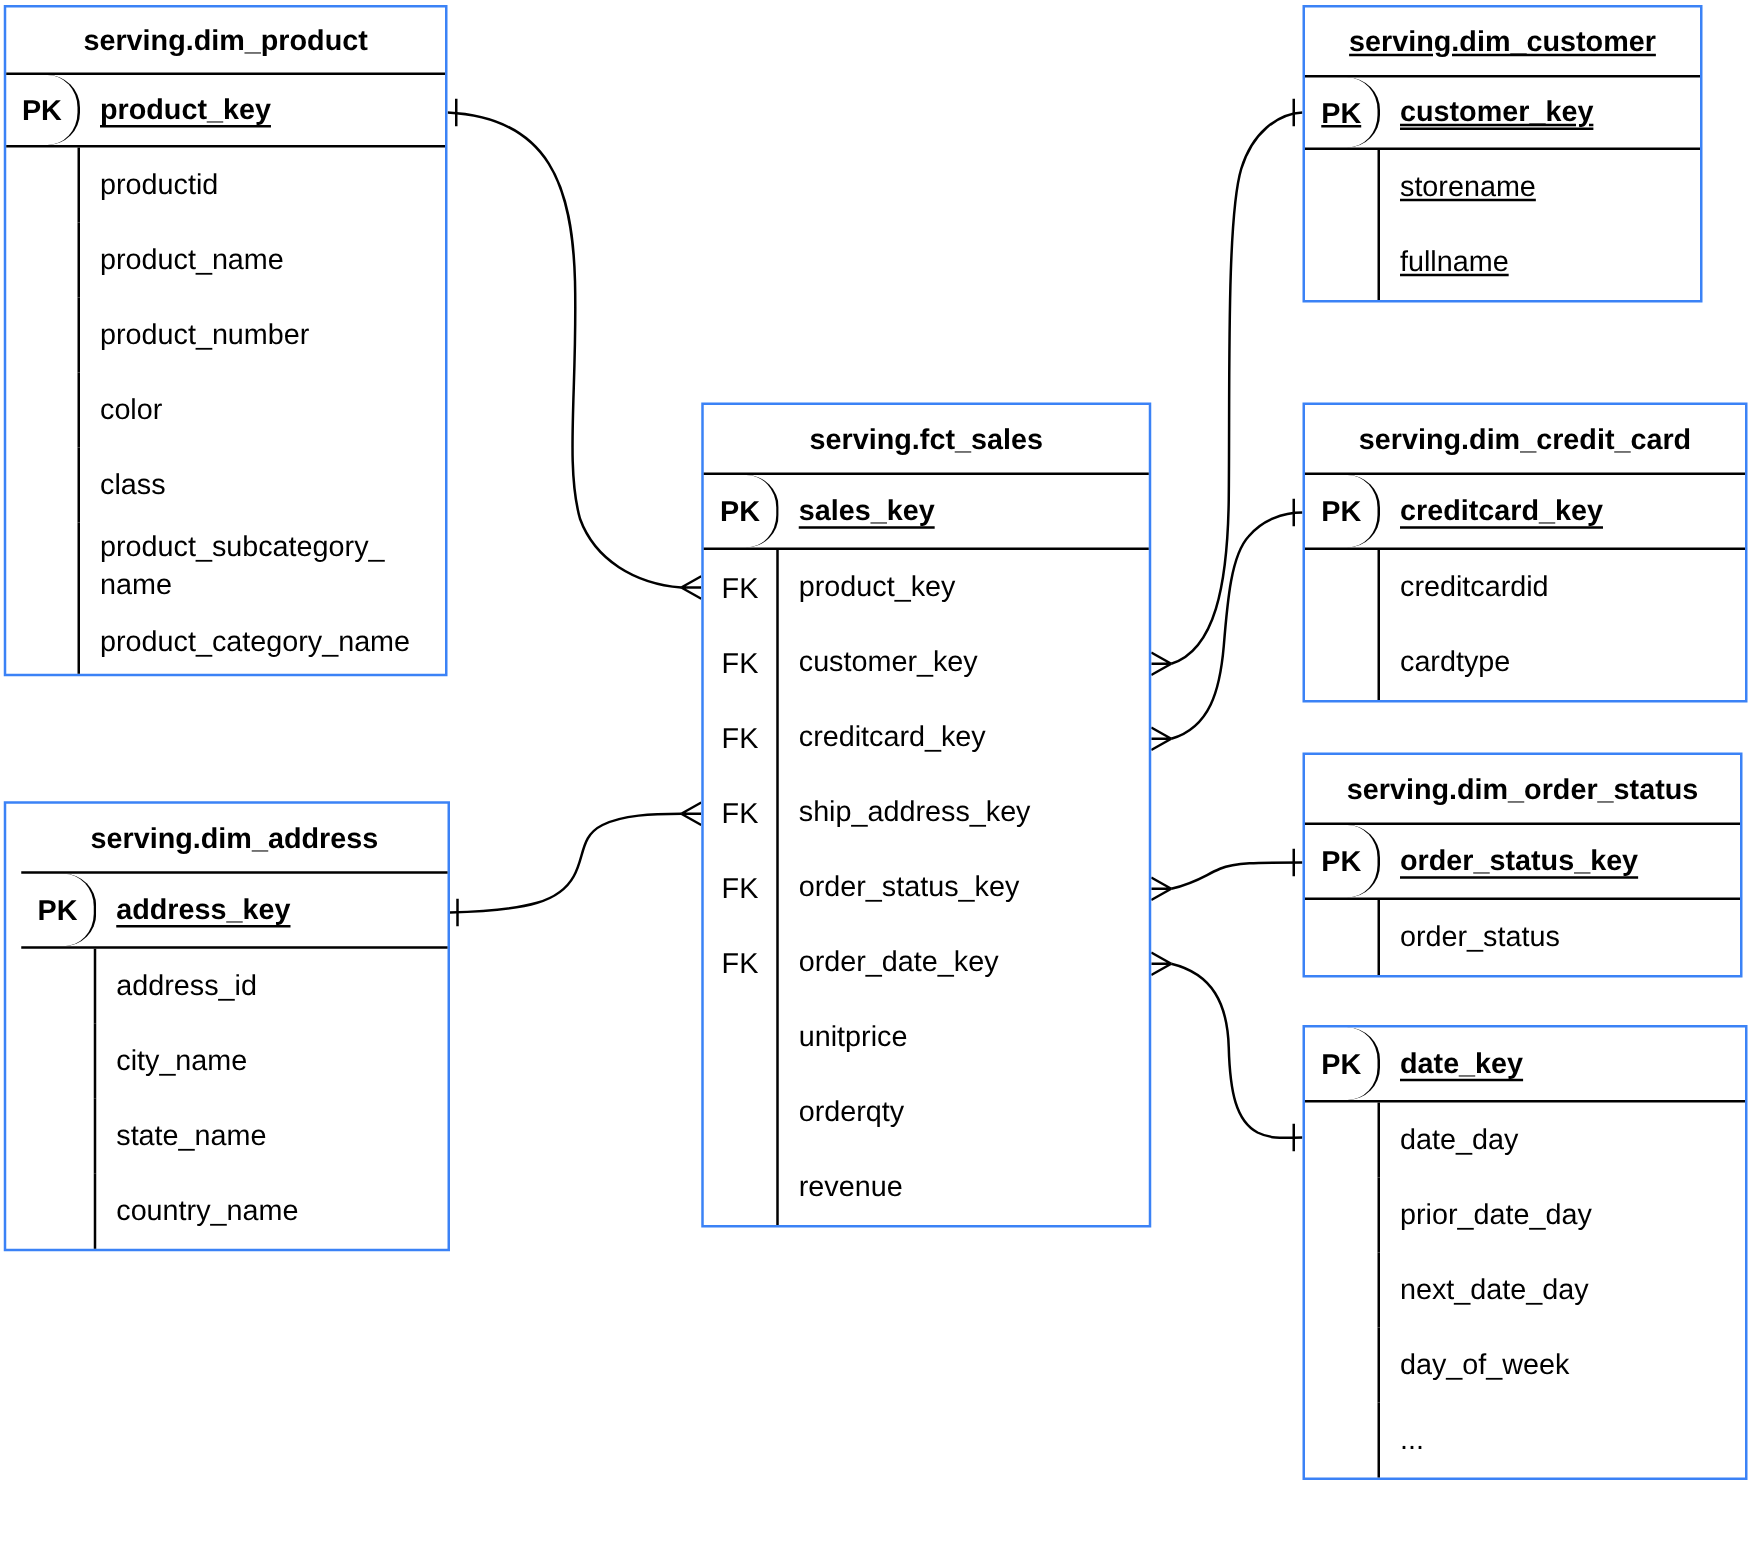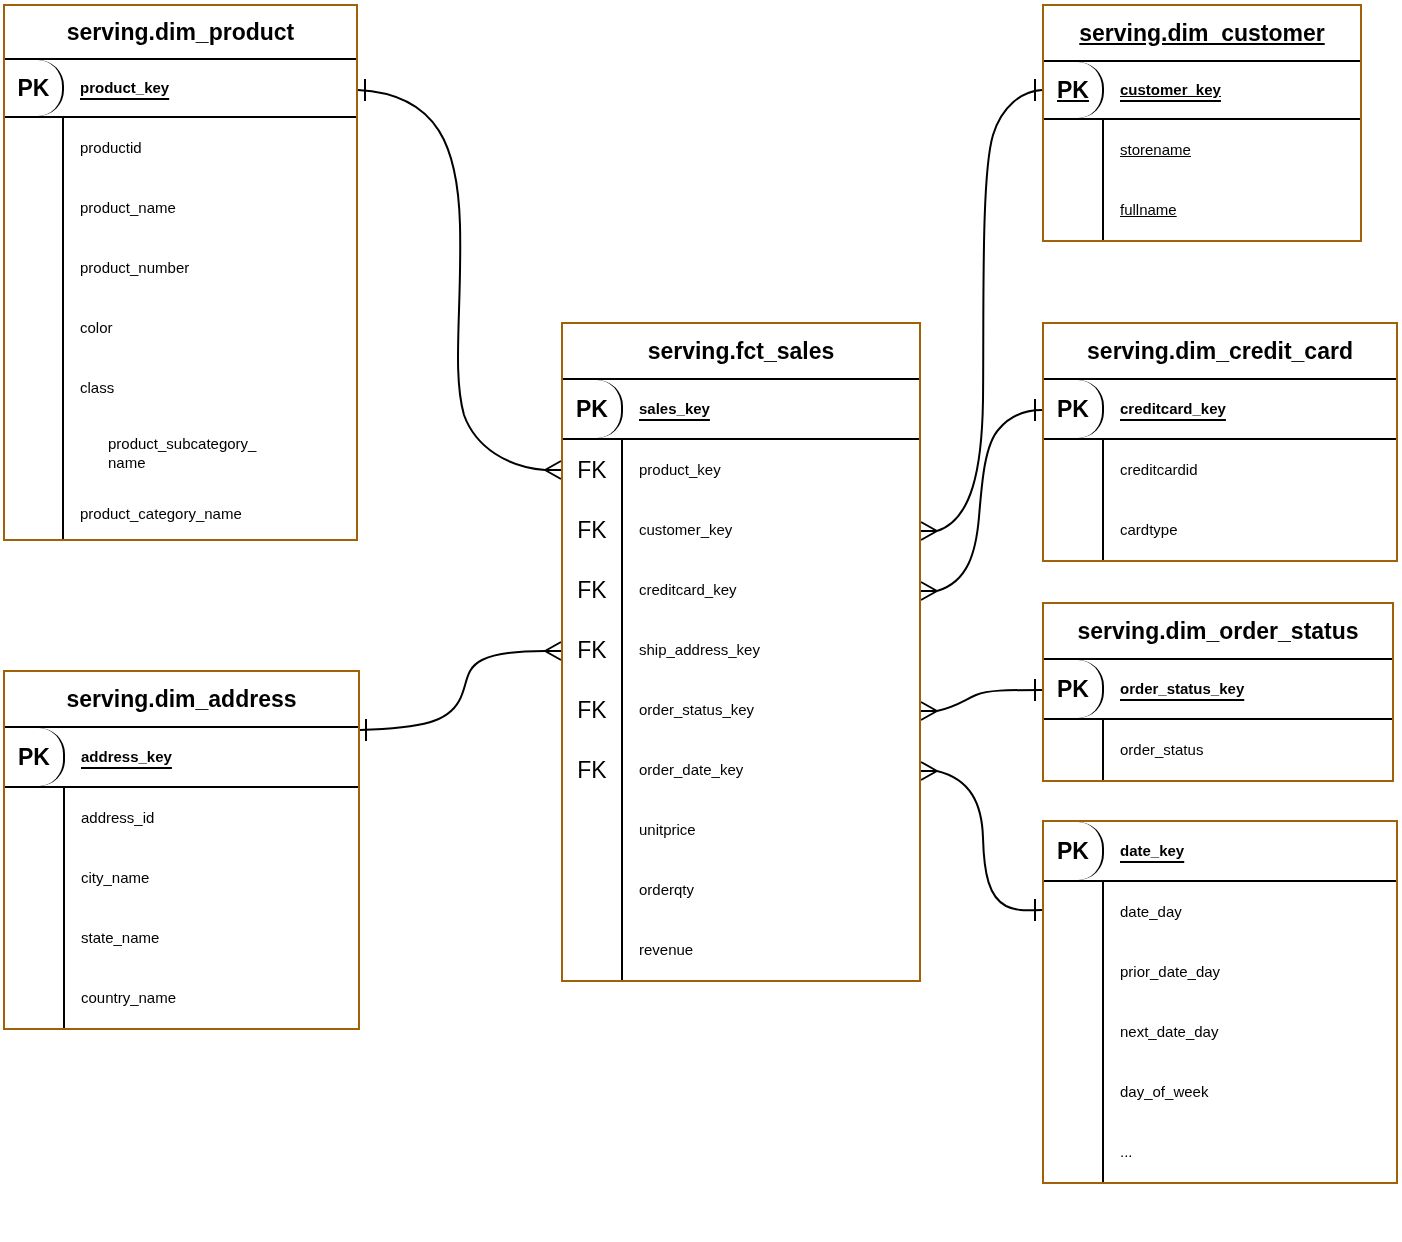--- a/index.html
+++ b/index.html
@@ -7,62 +7,62 @@
   body {
     position: relative;
     width: 1402px; height: 1242px;
     font-family: "Liberation Sans", sans-serif;
     color: #000;
     overflow: hidden;
   }
   .canvas { position: absolute; left: 0; top: 0; width: 1402px; height: 1242px; }
 
   
-  .tbl { position: absolute; background: #fff; border: 2px solid #a16207; }
+  .tbl { position: absolute; background: #fff; border: 2px solid #3b82f6; }
   .ttl {
     height: 56px; border-bottom: 2px solid #000;
     display: flex; align-items: center; justify-content: center;
     font-weight: bold; font-size: 23px;
   }
   .pkrow { height: 60px; border-bottom: 2px solid #000; display: flex; }
   .frow  { height: 60px; display: flex; }
   .kcol {
     flex: none; width: 60px; border-right: 2px solid #000;
     display: flex; align-items: center; justify-content: center;
     font-size: 23px;
   }
   .kbold { font-weight: bold; border-radius: 26px; }
   .fcol {
     flex: 1; display: flex; align-items: center;
     padding-left: 16px; padding-right: 6px;
-    font-size: 15px; white-space: pre-line; line-height: 1.3;
+    font-size: 23px; white-space: pre-line; line-height: 1.3;
   }
   .pkfield {
     font-weight: bold;
     text-decoration: underline;
     text-decoration-thickness: 2px;
     text-underline-offset: 5px;
   }
 
   
   .tbl-product  { left: 3px;    top: 4px;   width: 355px; }
   .tbl-product .ttl   { height: 54px; }
   .tbl-product .pkrow { height: 58px; }
   .tbl-product .kcol  { width: 59px; }
-  .h70 { height: 70px; gap: 28px; }
+  .h70 { height: 70px; }
   .h51 { height: 51px; }
 
   .tbl-fct      { left: 561px;  top: 322px; width: 360px; }
   .tbl-customer { left: 1042px; top: 4px;   width: 320px; text-decoration: underline; }
   .tbl-customer .pkrow { height: 58px; }
   .tbl-credit   { left: 1042px; top: 322px; width: 356px; }
   .tbl-status   { left: 1042px; top: 602px; width: 352px; }
   .tbl-date     { left: 1042px; top: 820px; width: 356px; }
   .tbl-date .ttl { height: 58px; }
-  .tbl-address  { left: 3px;    top: 670px; width: 357px; }
+  .tbl-address  { left: 3px;    top: 641px; width: 357px; padding-left: 12px; }
 
   svg.rel { position: absolute; left: 0; top: 0; pointer-events: none; }
 </style>
 </head>
 <body>
 
 <div class="canvas">
 
   <svg class="rel" width="1402" height="1242" viewBox="0 0 1402 1242">
     <g stroke="#000000" stroke-width="2" fill="none">

